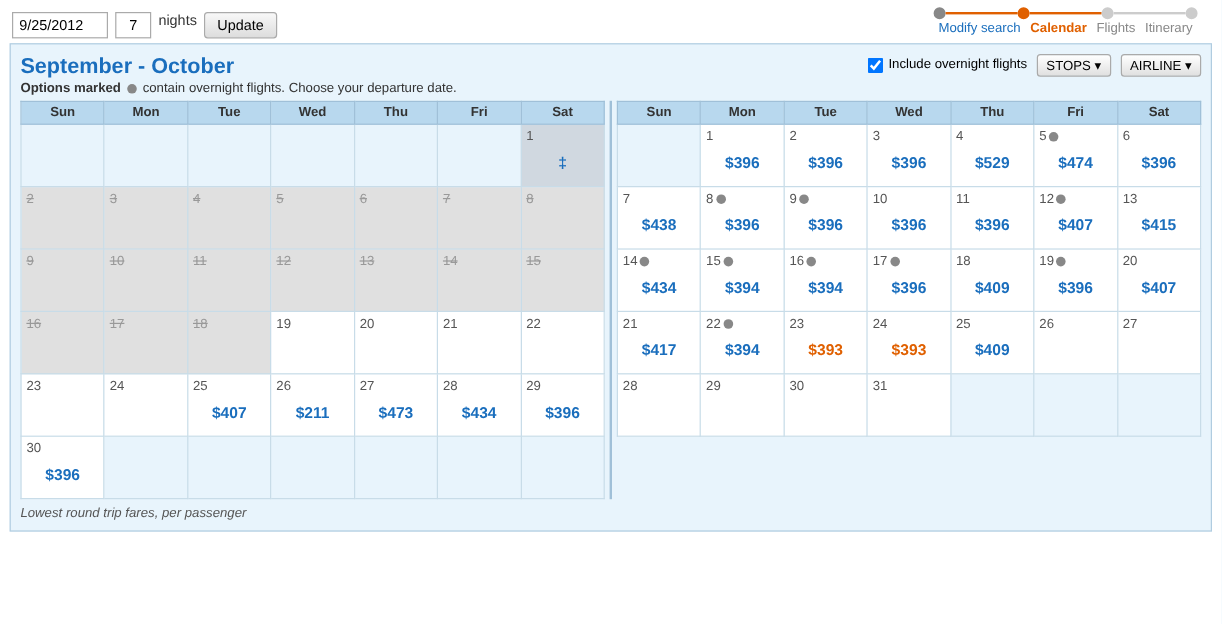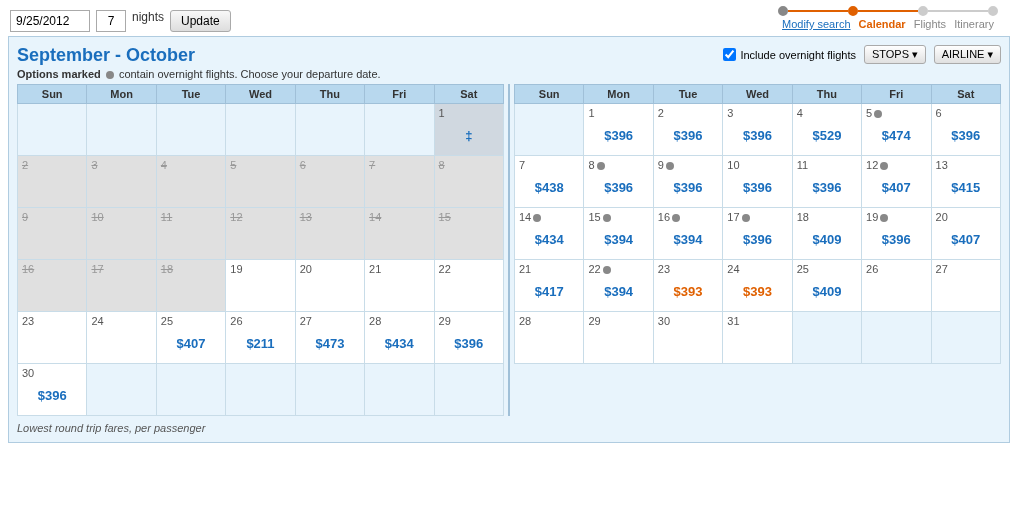--- a/index.html
+++ b/index.html
@@ -14,34 +14,34 @@
     #top-inputs input.nights-input { width: 30px; text-align: center; }
     #top-inputs span { font-size: 12px; color: #333; }
     #update-btn { border: 1px solid #aaa; background: linear-gradient(to bottom, #f8f8f8, #ddd); padding: 3px 10px; cursor: pointer; font-size: 12px; border-radius: 3px; }
     .nav-line { height: 2px; width: 60px; background: #ccc; }
     .nav-line.active { background: #e06000; }
     .nav-dot { width: 10px; height: 10px; border-radius: 50%; background: #ccc; border: 2px solid #ccc; }
     .nav-dot.active { background: #e06000; border-color: #e06000; }
     .nav-dot.done { background: #888; border-color: #888; }
     .nav-label { font-size: 11px; color: #888; text-decoration: none; }
     .nav-label.active { color: #e06000; font-weight: bold; }
-    .nav-label.clickable { color: #1a6ebd; text-decoration: underline; cursor: pointer; }
+    .nav-label.clickable { color: #1a6ebd; cursor: pointer; }
     #nav-container { display: flex; flex-direction: column; align-items: flex-end; padding-right: 10px; }
     .nav-row { display: flex; align-items: center; }
     .nav-labels-row { display: flex; align-items: center; justify-content: space-around; width: 100%; margin-top: 2px; }
 
     
     #main { margin: 0 8px; border: 1px solid #b0cce0; border-radius: 0; background: #e8f4fc; padding: 8px; }
 
     
     #cal-header { display: flex; justify-content: space-between; align-items: flex-start; margin-bottom: 4px; }
     #cal-title { font-size: 18px; color: #1a6ebd; font-weight: bold; }
     #cal-subtitle { font-size: 11px; color: #333; margin-top: 2px; }
     #cal-controls { display: flex; align-items: center; gap: 8px; }
-    .overnight-check { display: flex; align-items: center; gap: 4px; font-size: 11px; }
+    .overnight-check { display: flex; align-items: flex-start; gap: 4px; font-size: 11px; }
     .filter-btn { border: 1px solid #aaa; background: linear-gradient(to bottom, #fff, #e0e0e0); padding: 2px 7px; cursor: pointer; font-size: 11px; border-radius: 3px; }
 
     
     #calendars { display: flex; gap: 0; }
     .cal-month { flex: 1; }
     .cal-divider { width: 2px; background: #a0c0d8; margin: 0 4px; }
 
     table.cal-table { width: 100%; border-collapse: collapse; }
     table.cal-table th { background: #b8d8ee; padding: 3px 2px; font-size: 11px; font-weight: bold; color: #333; border: 1px solid #a0c0d8; margin-left: 40px; }
     table.cal-table td { border: 1px solid #c8dce8; background: #fff; vertical-align: top; padding: 2px 4px; height: 52px; min-width: 60px; }

